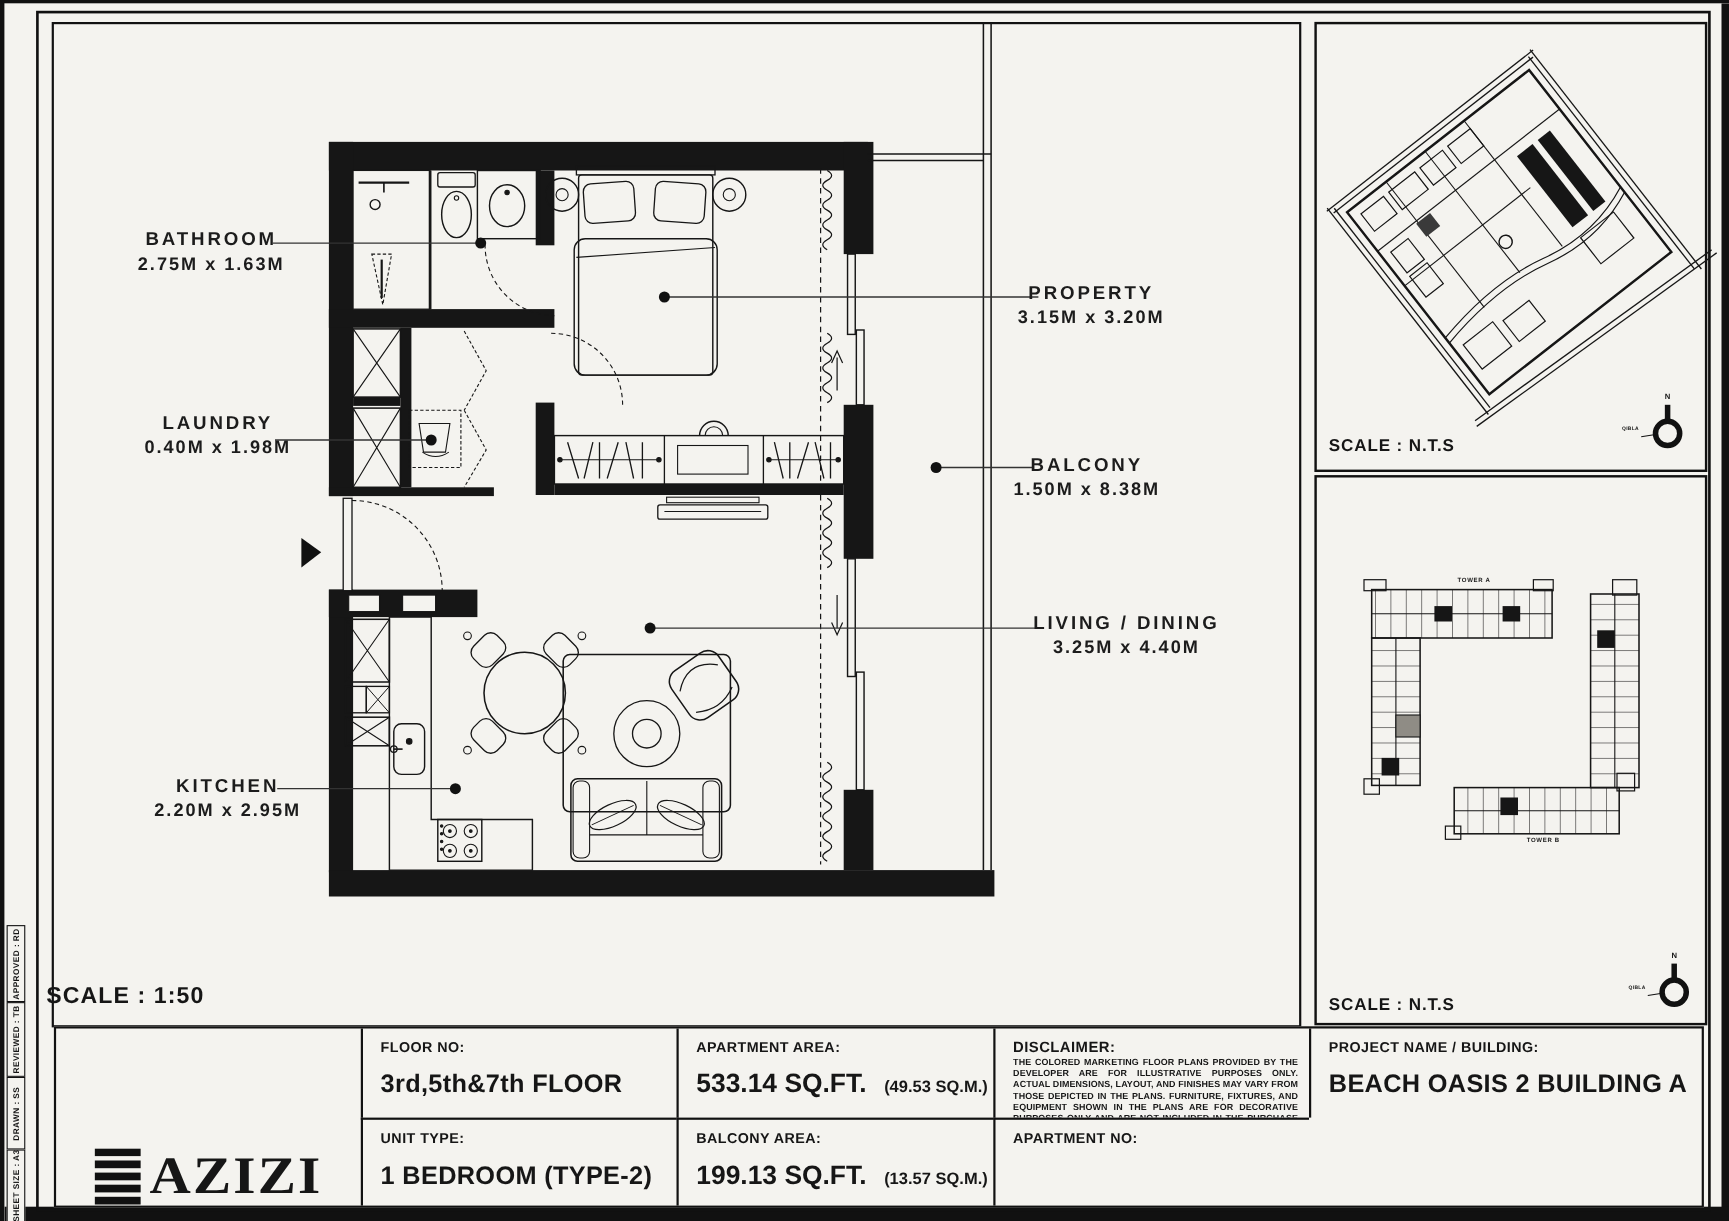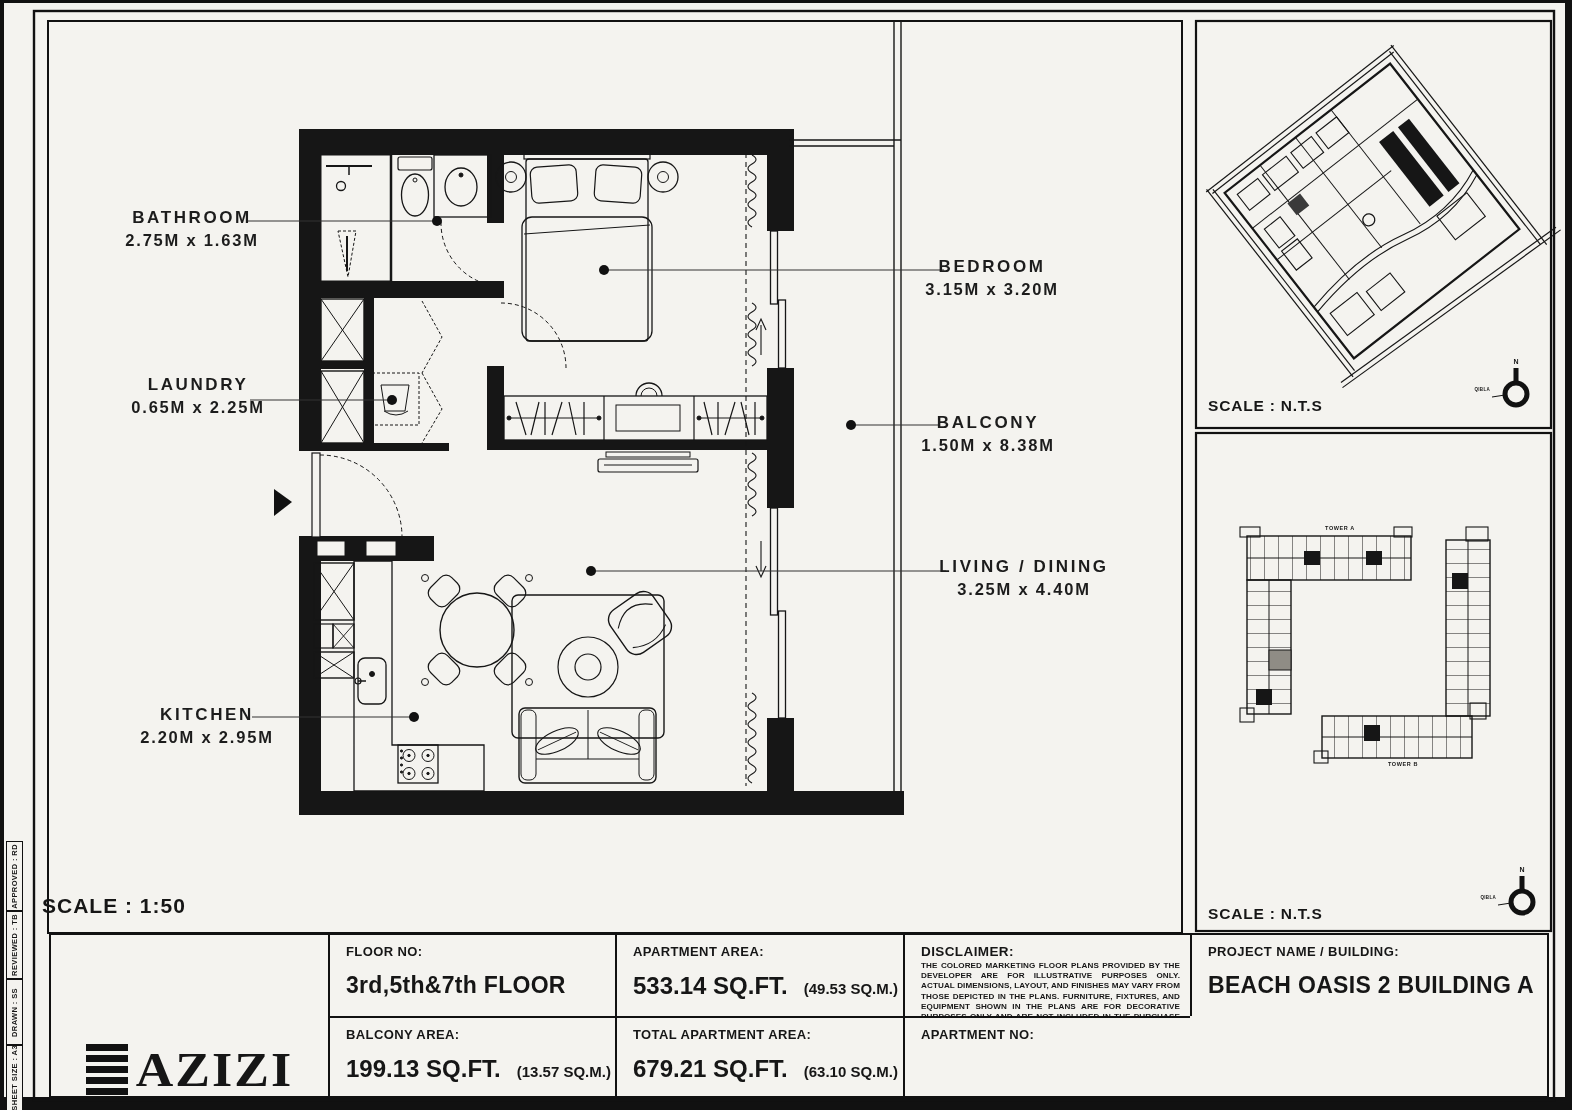--- a/index.html
+++ b/index.html
@@ -335,28 +335,28 @@
       <line x1="-24" y1="3" x2="-11" y2="1" stroke-width="1"></line>
     </g>
   </svg>
 
   <div class="room-label" style="left:108px;top:204px;width:160px;">
     <span class="nm">BATHROOM</span>
     <span class="dm">2.75M x 1.63M</span>
   </div>
   <div class="room-label" style="left:114px;top:371px;width:160px;">
     <span class="nm">LAUNDRY</span>
-    <span class="dm">0.65M x 2.25M</span>
+    <span class="dm">0.40M x 1.98M</span>
   </div>
   <div class="room-label" style="left:123px;top:701px;width:160px;">
     <span class="nm">KITCHEN</span>
     <span class="dm">2.20M x 2.95M</span>
   </div>
   <div class="room-label" style="left:908px;top:253px;width:160px;">
-    <span class="nm">BEDROOM</span>
+    <span class="nm">PROPERTY</span>
     <span class="dm">3.15M x 3.20M</span>
   </div>
   <div class="room-label" style="left:904px;top:409px;width:160px;">
     <span class="nm">BALCONY</span>
     <span class="dm">1.50M x 8.38M</span>
   </div>
   <div class="room-label" style="left:930px;top:553px;width:180px;">
     <span class="nm">LIVING / DINING</span>
     <span class="dm">3.25M x 4.40M</span>
   </div>
@@ -403,36 +403,33 @@
     <div class="tb-cell tb-disc">
       <div class="tb-label">DISCLAIMER:</div>
       <div class="body">THE COLORED MARKETING FLOOR PLANS PROVIDED BY THE DEVELOPER ARE FOR ILLUSTRATIVE PURPOSES ONLY. ACTUAL DIMENSIONS, LAYOUT, AND FINISHES MAY VARY FROM THOSE DEPICTED IN THE PLANS. FURNITURE, FIXTURES, AND EQUIPMENT SHOWN IN THE PLANS ARE FOR DECORATIVE PURPOSES ONLY AND ARE NOT INCLUDED IN THE PURCHASE OR LEASE OF THE PROPERTY. THE DEVELOPER RESERVES THE RIGHT TO MAKE MODIFICATIONS, REVISIONS, AND CHANGES TO THE FLOOR PLANS, SPECIFICATIONS, AND FEATURES WITHOUT PRIOR NOTICE.</div>
     </div>
 
     <div class="tb-cell">
       <div class="tb-label">PROJECT NAME / BUILDING:</div>
       <div class="tb-value">BEACH OASIS 2 BUILDING A</div>
     </div>
 
+    <div class="tb-cell r2">
+      <div class="tb-label">UNIT TYPE:</div>
+      <div class="tb-value">1 BEDROOM (TYPE-2)</div>
+    </div>
 
     <div class="tb-cell r2">
       <div class="tb-label">BALCONY AREA:</div>
       <div class="tb-area">
         <span class="big">199.13 SQ.FT.</span>
         <span class="metric">(13.57 SQ.M.)</span>
       </div>
     </div>
 
-    <div class="tb-cell r2">
-      <div class="tb-label">TOTAL APARTMENT AREA:</div>
-      <div class="tb-area">
-        <span class="big">679.21 SQ.FT.</span>
-        <span class="metric">(63.10 SQ.M.)</span>
-      </div>
-    </div>
 
     <div class="tb-cell r2">
       <div class="tb-label">APARTMENT NO:</div>
     </div>
   </div>
 
   <div class="meta-box" style="top:838px;height:70px;">
     <span>APPROVED :  RD</span>
   </div>
   <div class="meta-box" style="top:908px;height:68px;">

